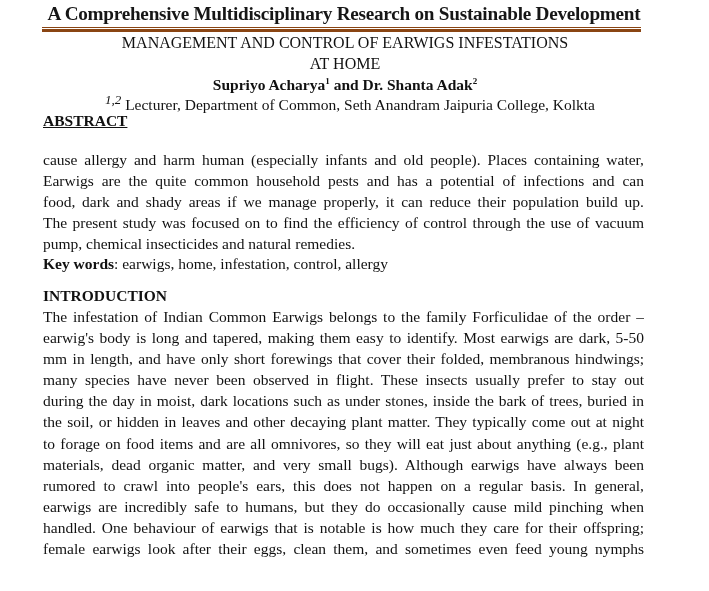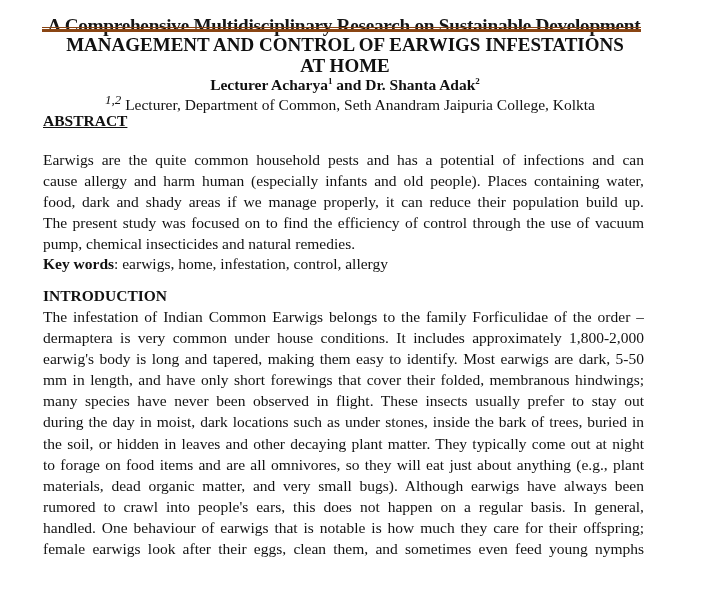--- a/index.html
+++ b/index.html
@@ -1,33 +1,33 @@
 <!DOCTYPE html>
 <html><head>
   <meta charset="utf-8">
   <style>
     html, body { margin: 0; padding: 0; background: #ffffff; }
     body {
       width: 709px; height: 591px; overflow: hidden; position: relative;
       font-family: "Liberation Serif", "DejaVu Serif", serif; color: #111;
     }
     .journal-title {
-      position: absolute; left: 44px; top: 15px; width: 600px;
+      position: absolute; left: 44px; top: 3px; width: 600px;
       font-size: 19.2px; font-weight: bold; text-align: center; letter-spacing: -0.25px;
       color: #161616; white-space: nowrap;
     }
     .rule-thin {
       position: absolute; left: 42px; top: 27px; width: 599px; height: 1px; background: #8a4513;
     }
     .rule-thick {
       position: absolute; left: 42px; top: 29px; width: 599px; height: 3px; background: #8a4513;
     }
     .paper-title {
       position: absolute; left: 40px; width: 610px; text-align: center;
-      font-size: 19px; font-weight: bold; white-space: nowrap;
+      font-size: 16px; font-weight: normal; white-space: nowrap;
     }
     .t1 { top: 34px; }
     .t2 { top: 55px; }
     .authors {
       position: absolute; left: 40px; top: 76px; width: 610px; text-align: center;
       font-size: 15.5px; font-weight: bold; white-space: nowrap;
     }
     .authors sup { font-size: 9px; vertical-align: 6px; line-height: 0; }
     .affil {
       position: absolute; left: 40px; top: 96px; width: 620px; text-align: center;
@@ -54,46 +54,46 @@
 <body>
 
 <div class="journal-title">A Comprehensive Multidisciplinary Research on Sustainable Development</div>
 <div class="rule-thin" style="background: rgb(138, 69, 19);"></div>
 <div class="rule-thick" style="background: rgb(138, 69, 19);"></div>
 
 <div class="paper-title t1">MANAGEMENT AND CONTROL OF EARWIGS INFESTATIONS</div>
 <div class="paper-title t2">AT HOME</div>
 
 <div class="authors">
-  <span>Lecturer Acharya</span><sup>1</sup><span style="white-space:pre"> and </span><span>Dr. Shanta Adak</span><sup>2</sup>
+  <span>Supriyo Acharya</span><sup>1</sup><span style="white-space:pre"> and </span><span>Dr. Shanta Adak</span><sup>2</sup>
 </div>
 
 <div class="affil">
   <sup>1,2</sup><span style="white-space:pre"> Lecturer, Department of Common, Seth Anandram Jaipuria College, Kolkta</span>
 </div>
 
 <div class="section-heading abs-h">ABSTRACT</div>
 <div class="para abs-p">
+  <span class="ln">cause allergy and harm human (especially infants and old people). Places containing water,</span>
   <span class="ln">Earwigs are the quite common household pests and has a potential of infections and can</span>
-  <span class="ln">cause allergy and harm human (especially infants and old people). Places containing water,</span>
   <span class="ln">food, dark and shady areas if we manage properly, it can reduce their population build up.</span>
   <span class="ln">The present study was focused on to find the efficiency of control through the use of vacuum</span>
   <span class="ln last">pump, chemical insecticides and natural remedies.</span>
 </div>
 <div class="kw">
   <b>Key words</b><span>: earwigs, home, infestation, control, allergy</span>
 </div>
 
 <div class="section-heading intro-h">INTRODUCTION</div>
 <div class="para intro-p">
   <span class="ln">The infestation of Indian Common Earwigs belongs to the family Forficulidae of the order –</span>
-  <span class="ln">dermaptera is very common under house conditions. It includes approximately 1,800-2,000</span>
   <span class="ln">earwig's body is long and tapered, making them easy to identify. Most earwigs are dark, 5-50</span>
   <span class="ln">mm in length, and have only short forewings that cover their folded, membranous hindwings;</span>
   <span class="ln">many species have never been observed in flight. These insects usually prefer to stay out</span>
   <span class="ln">during the day in moist, dark locations such as under stones, inside the bark of trees, buried in</span>
   <span class="ln">the soil, or hidden in leaves and other decaying plant matter. They typically come out at night</span>
   <span class="ln">to forage on food items and are all omnivores, so they will eat just about anything (e.g., plant</span>
   <span class="ln">materials, dead organic matter, and very small bugs). Although earwigs have always been</span>
   <span class="ln">rumored to crawl into people's ears, this does not happen on a regular basis. In general,</span>
+  <span class="ln">earwigs are incredibly safe to humans, but they do occasionally cause mild pinching when</span>
   <span class="ln">handled. One behaviour of earwigs that is notable is how much they care for their offspring;</span>
   <span class="ln">female earwigs look after their eggs, clean them, and sometimes even feed young nymphs</span>
 </div>
 
 </body></html>

